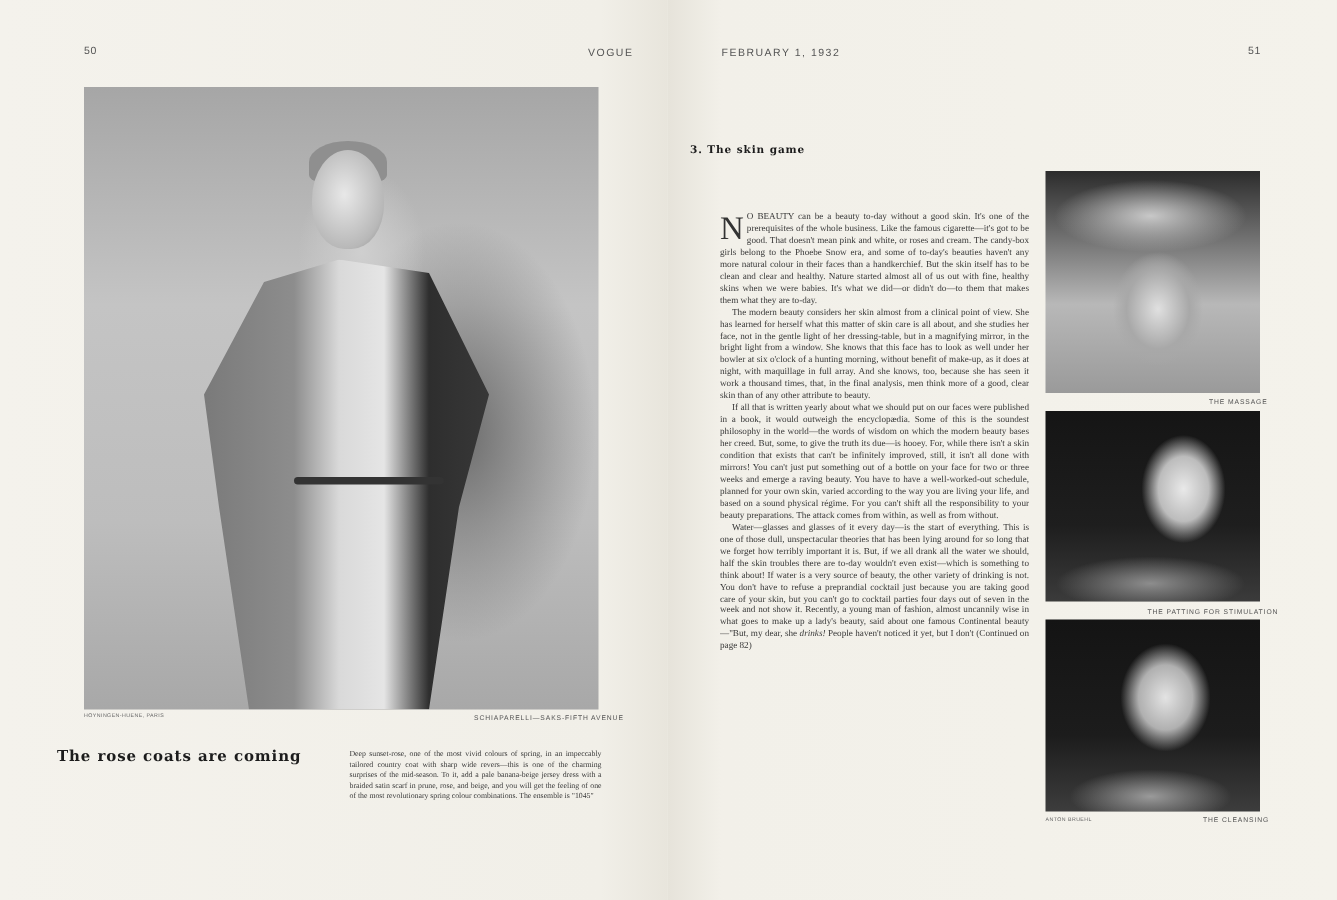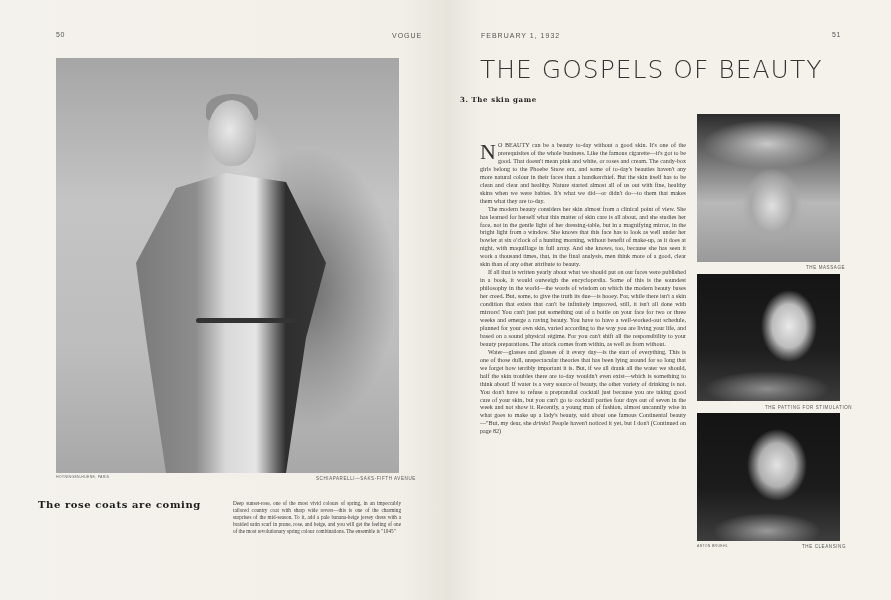--- a/index.html
+++ b/index.html
@@ -128,21 +128,20 @@
 
     <div class="subhead-bold" style="left:38px; top:499px; font-size:10px;">The rose coats are coming</div>
     <div class="small-body" style="left:233px; top:500px; width:168px;">Deep sunset-rose, one of the most vivid colours of spring, in an impeccably tailored country coat with sharp wide revers—this is one of the charming surprises of the mid-season. To it, add a pale banana-beige jersey dress with a braided satin scarf in prune, rose, and beige, and you will get the feeling of one of the most revolutionary spring colour combinations. The ensemble is "1045"</div>
   </div>
 
   <div class="page page-right"></div>
 
   <span class="running-head" style="left:481px; top:32px;">FEBRUARY 1, 1932</span>
   <span class="folio" style="left:832px; top:31px;">51</span>
 
-  <h1 class="headline">THE GOSPELS OF BEAUTY</h1>
   <div class="subhead-bold" style="left:460px; top:95px; font-size:7px;">3. The skin game</div>
 
   <div class="body-col">
     <p class="first"><span class="dropcap">N</span><span>O BEAUTY can be a beauty to-day without a good skin. It's one of the prerequisites of the whole business. Like the famous cigarette—it's got to be good. That doesn't mean pink and white, or roses and cream. The candy-box girls belong to the Phoebe Snow era, and some of to-day's beauties haven't any more natural colour in their faces than a handkerchief. But the skin itself has to be clean and clear and healthy. Nature started almost all of us out with fine, healthy skins when we were babies. It's what we did—or didn't do—to them that makes them what they are to-day.</span></p>
     <p>The modern beauty considers her skin almost from a clinical point of view. She has learned for herself what this matter of skin care is all about, and she studies her face, not in the gentle light of her dressing-table, but in a magnifying mirror, in the bright light from a window. She knows that this face has to look as well under her bowler at six o'clock of a hunting morning, without benefit of make-up, as it does at night, with maquillage in full array. And she knows, too, because she has seen it work a thousand times, that, in the final analysis, men think more of a good, clear skin than of any other attribute to beauty.</p>
     <p>If all that is written yearly about what we should put on our faces were published in a book, it would outweigh the encyclopædia. Some of this is the soundest philosophy in the world—the words of wisdom on which the modern beauty bases her creed. But, some, to give the truth its due—is hooey. For, while there isn't a skin condition that exists that can't be infinitely improved, still, it isn't all done with mirrors! You can't just put something out of a bottle on your face for two or three weeks and emerge a raving beauty. You have to have a well-worked-out schedule, planned for your own skin, varied according to the way you are living your life, and based on a sound physical régime. For you can't shift all the responsibility to your beauty preparations. The attack comes from within, as well as from without.</p>
     <p><span>Water—glasses and glasses of it every day—is the start of everything. This is one of those dull, unspectacular theories that has been lying around for so long that we forget how terribly important it is. But, if we all drank all the water we should, half the skin troubles there are to-day wouldn't even exist—which is something to think about! If water is a very source of beauty, the other variety of drinking is not. You don't have to refuse a preprandial cocktail just because you are taking good care of your skin, but you can't go to cocktail parties four days out of seven in the week and not show it. Recently, a young man of fashion, almost uncannily wise in what goes to make up a lady's beauty, said about one famous Continental beauty—"But, my dear, she</span> <em>drinks!</em><span> People haven't noticed it yet, but I don't (Continued on page 82)</span></p>
   </div>
 
   <div class="side-photo photo-massage"></div>

